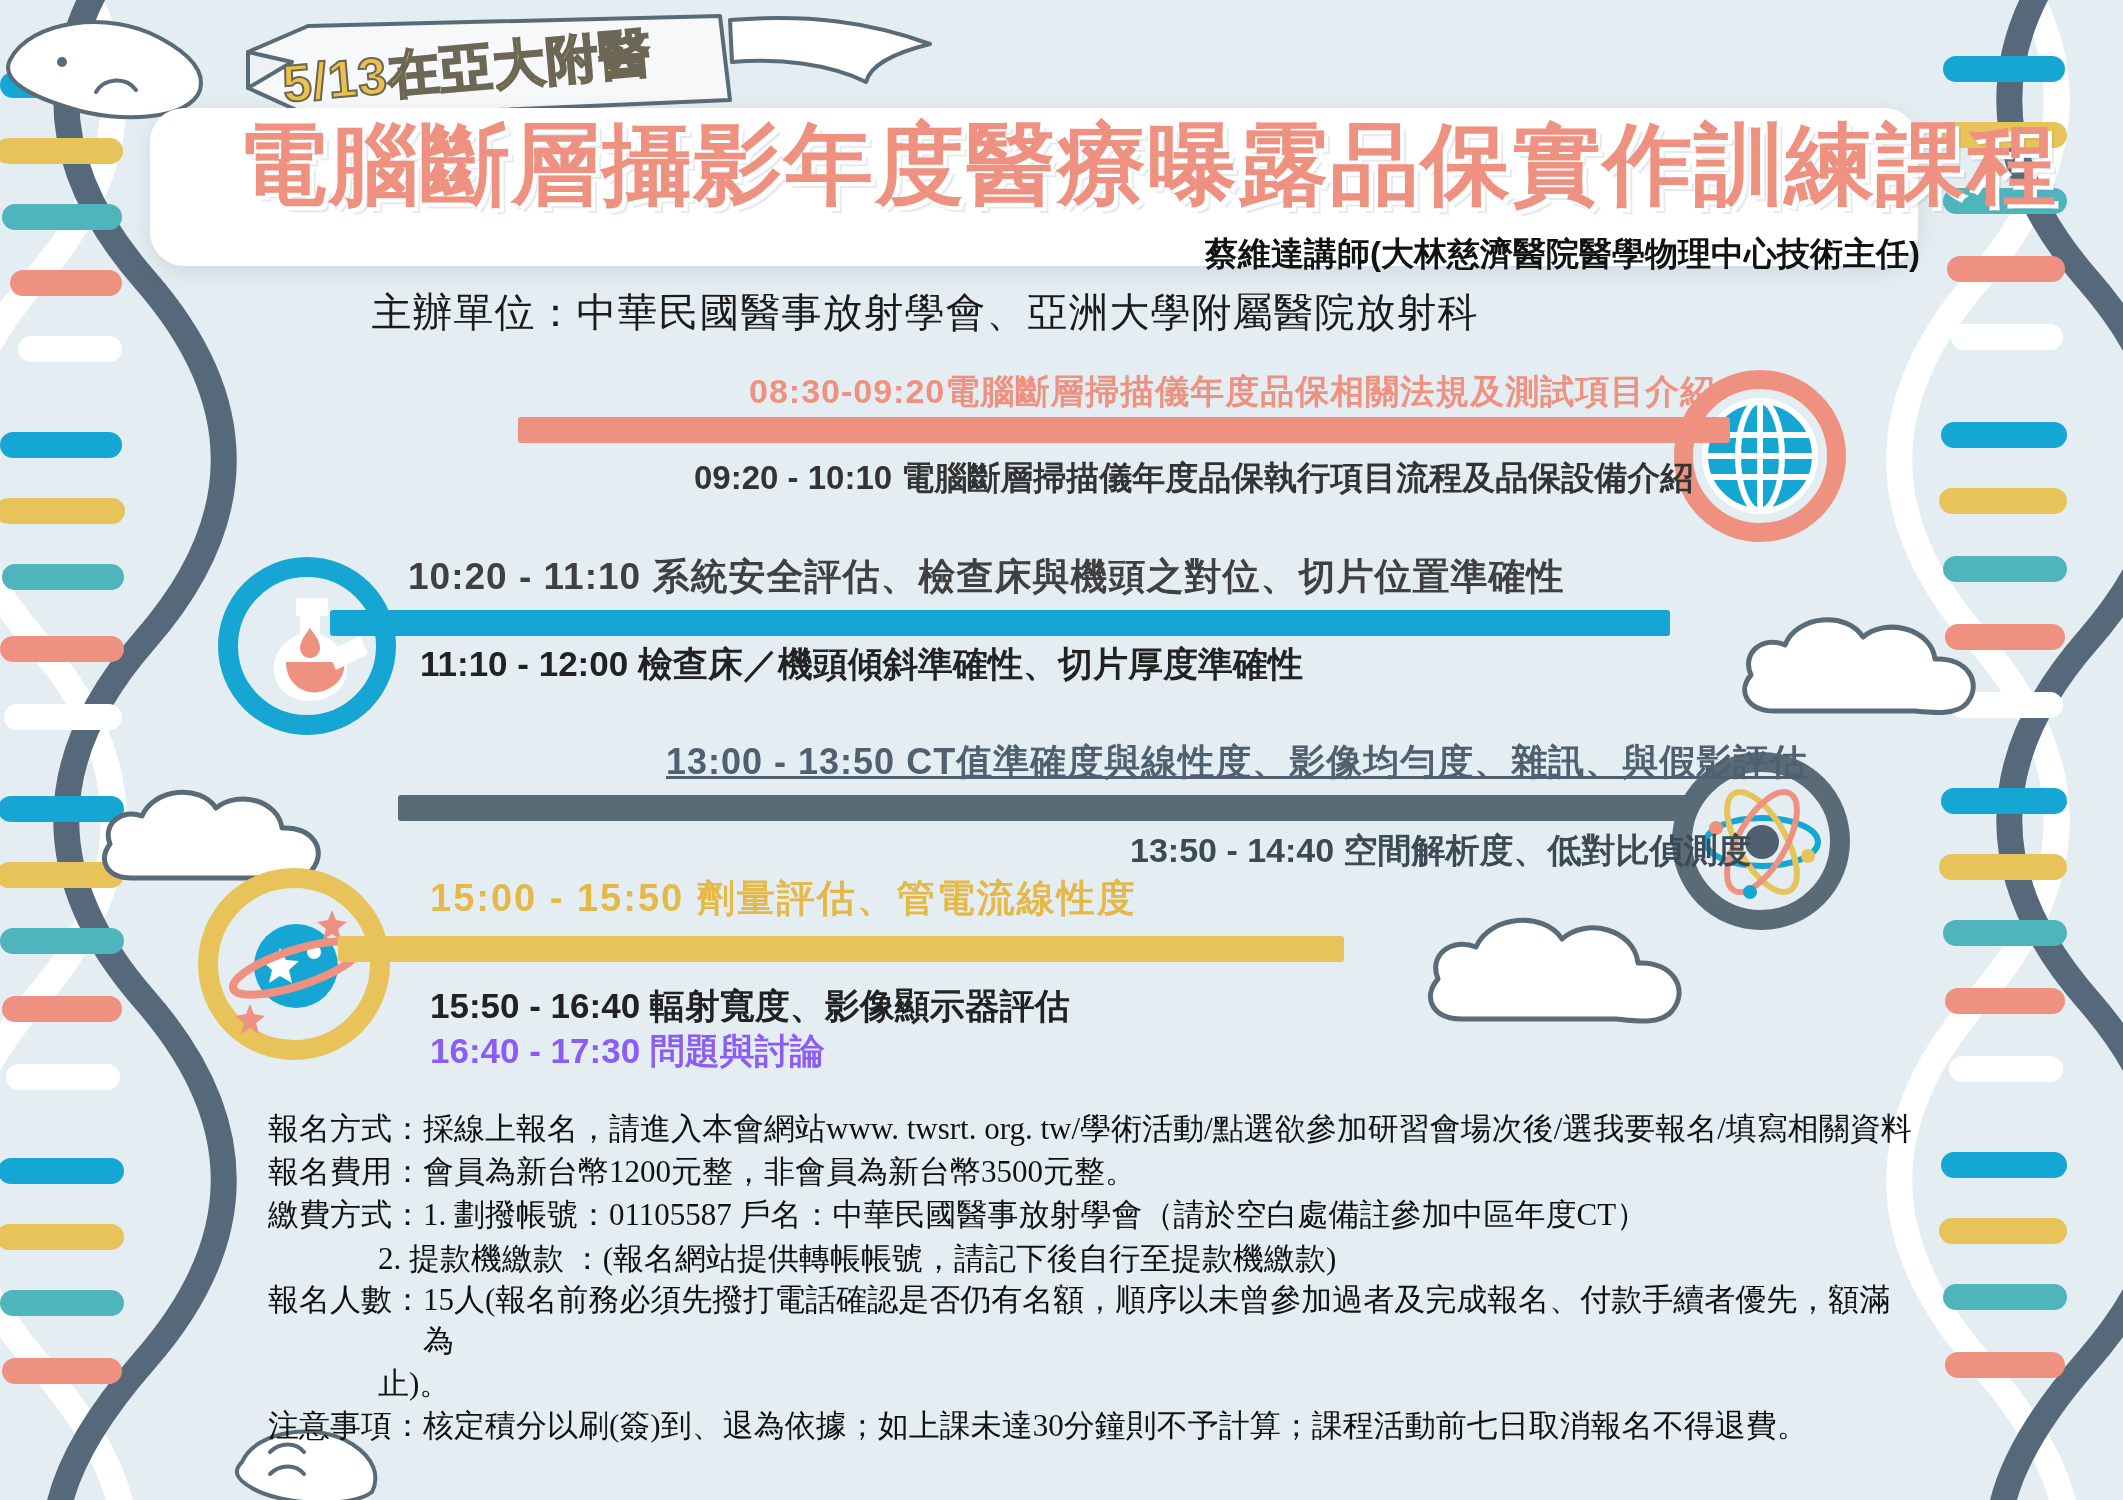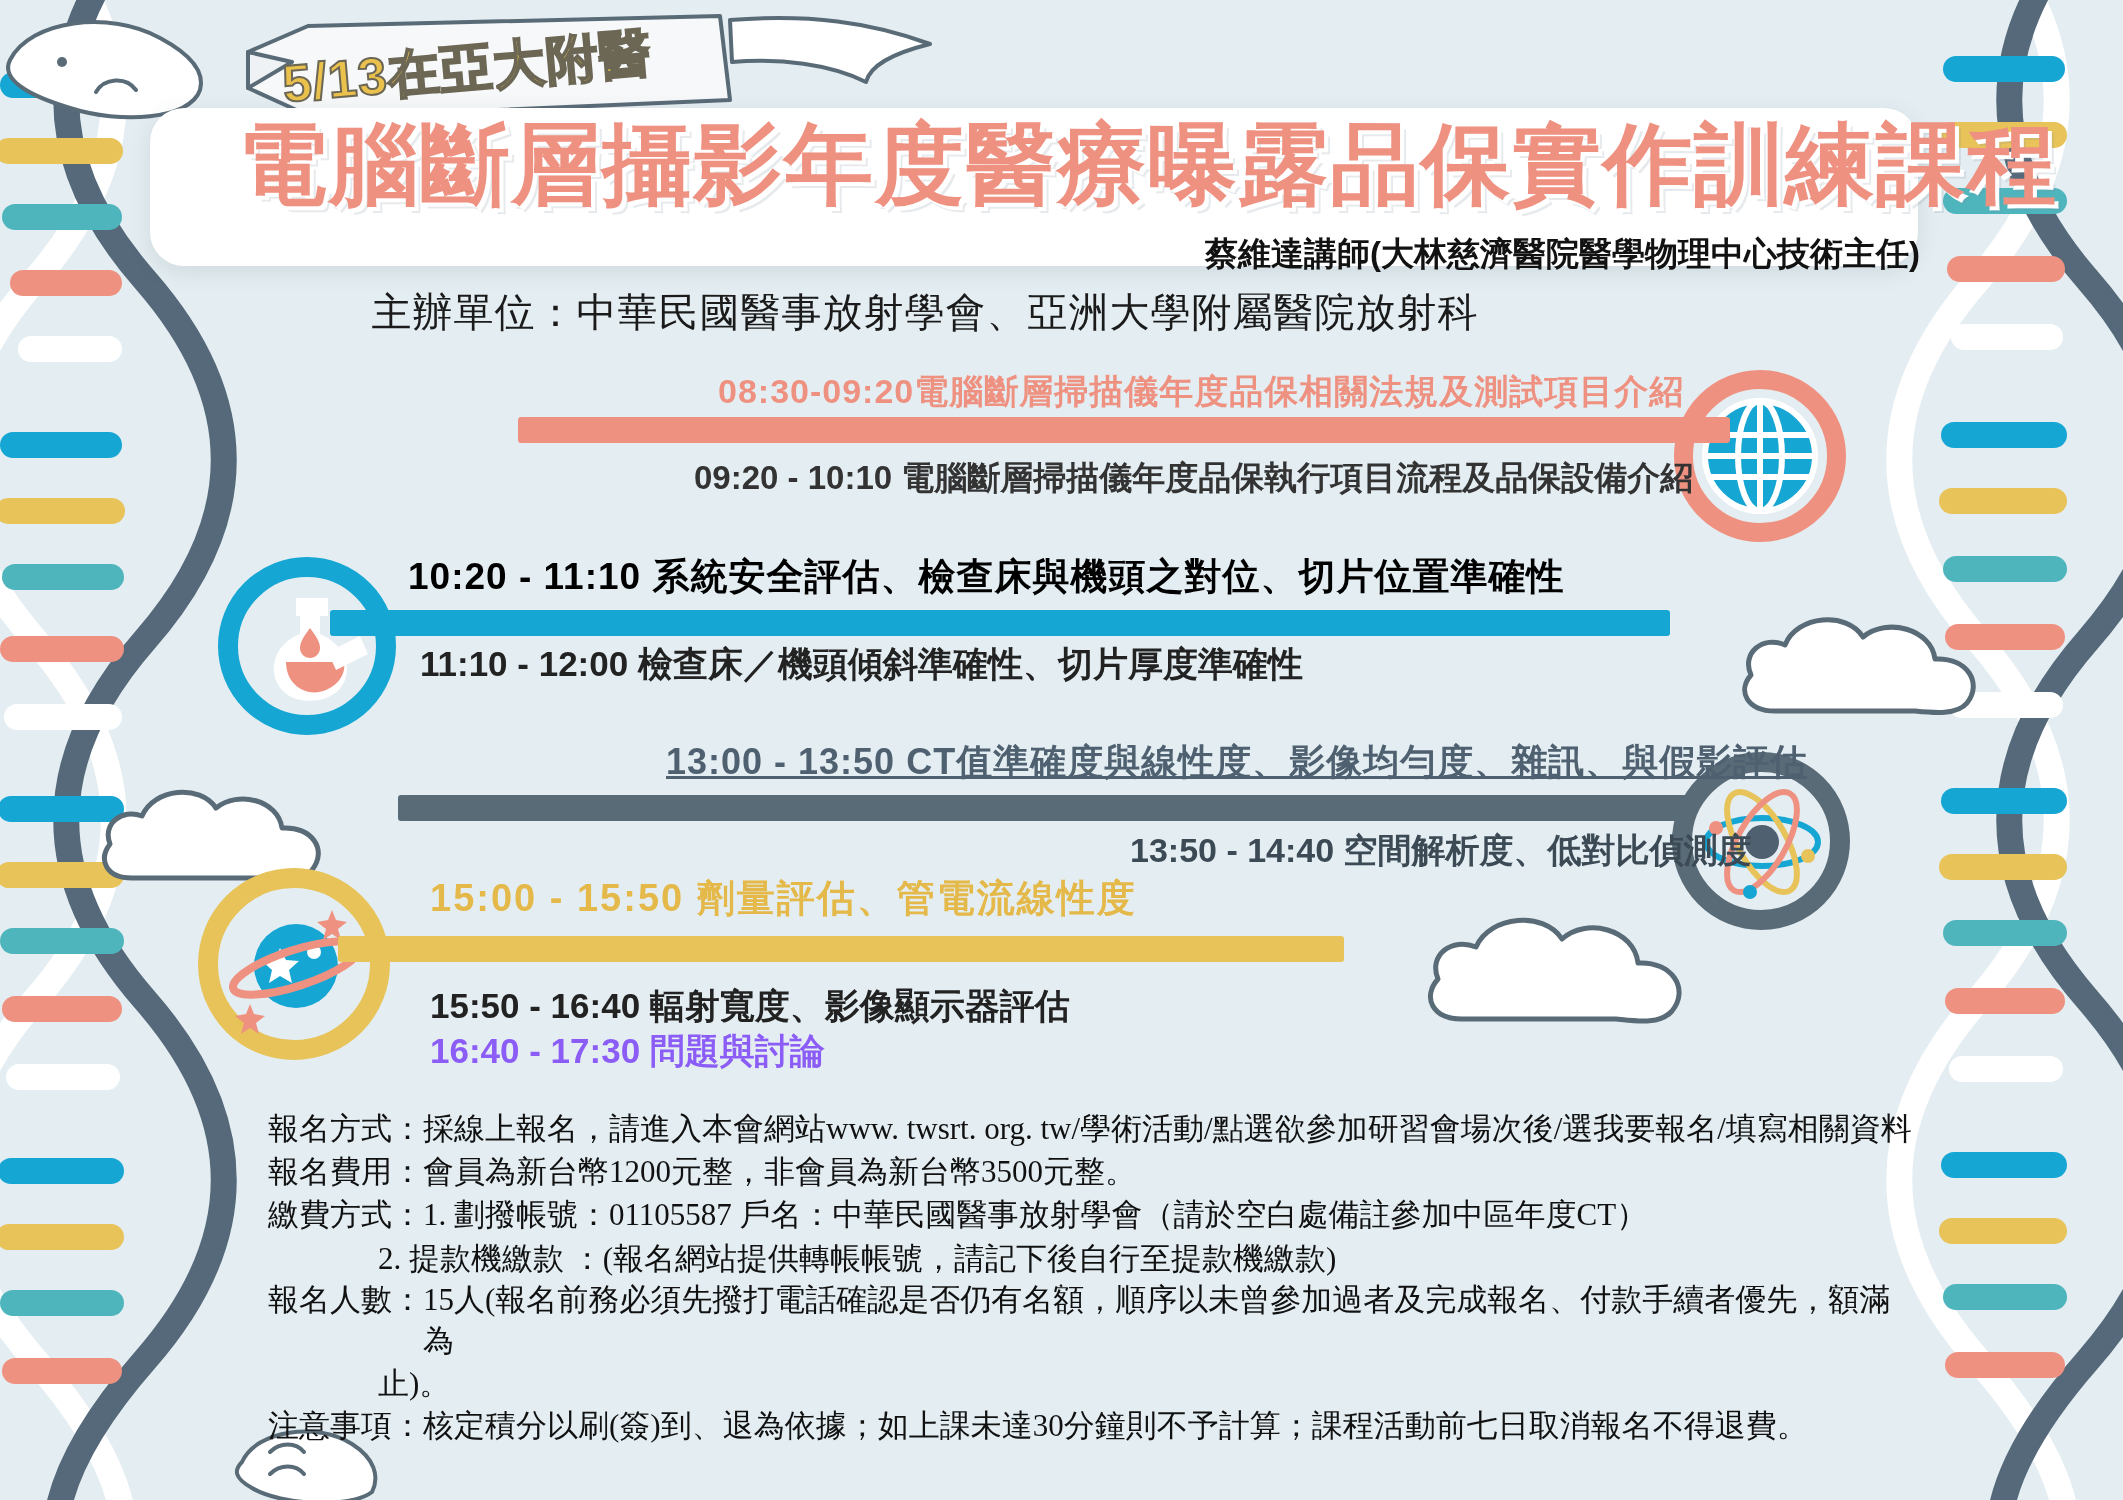--- a/index.html
+++ b/index.html
@@ -115,23 +115,23 @@
     border-radius: 3px;
   }
   .ring {
     position: absolute;
     border-radius: 50%;
     background: transparent;
     box-sizing: border-box;
   }
 
   
-  .c-salmon { color: #ef9180; }
+  .c-salmon { color: #ef9180; margin-left: 31px; }
   .c-dark   { color: #333333; }
-  .c-blue   { color: #000000; }
+  .c-blue   { color: #404040; }
   .c-grey   { color: #4f6170; text-decoration: underline; }
   .c-gold   { color: #e4b94a; }
 
   .b-salmon { background: #ef9180; }
   .b-blue   { background: #16a6d4; }
   .b-grey   { background: #5a6b78; }
   .b-gold   { background: #e7c35a; }
 
   
   .reg-block {

